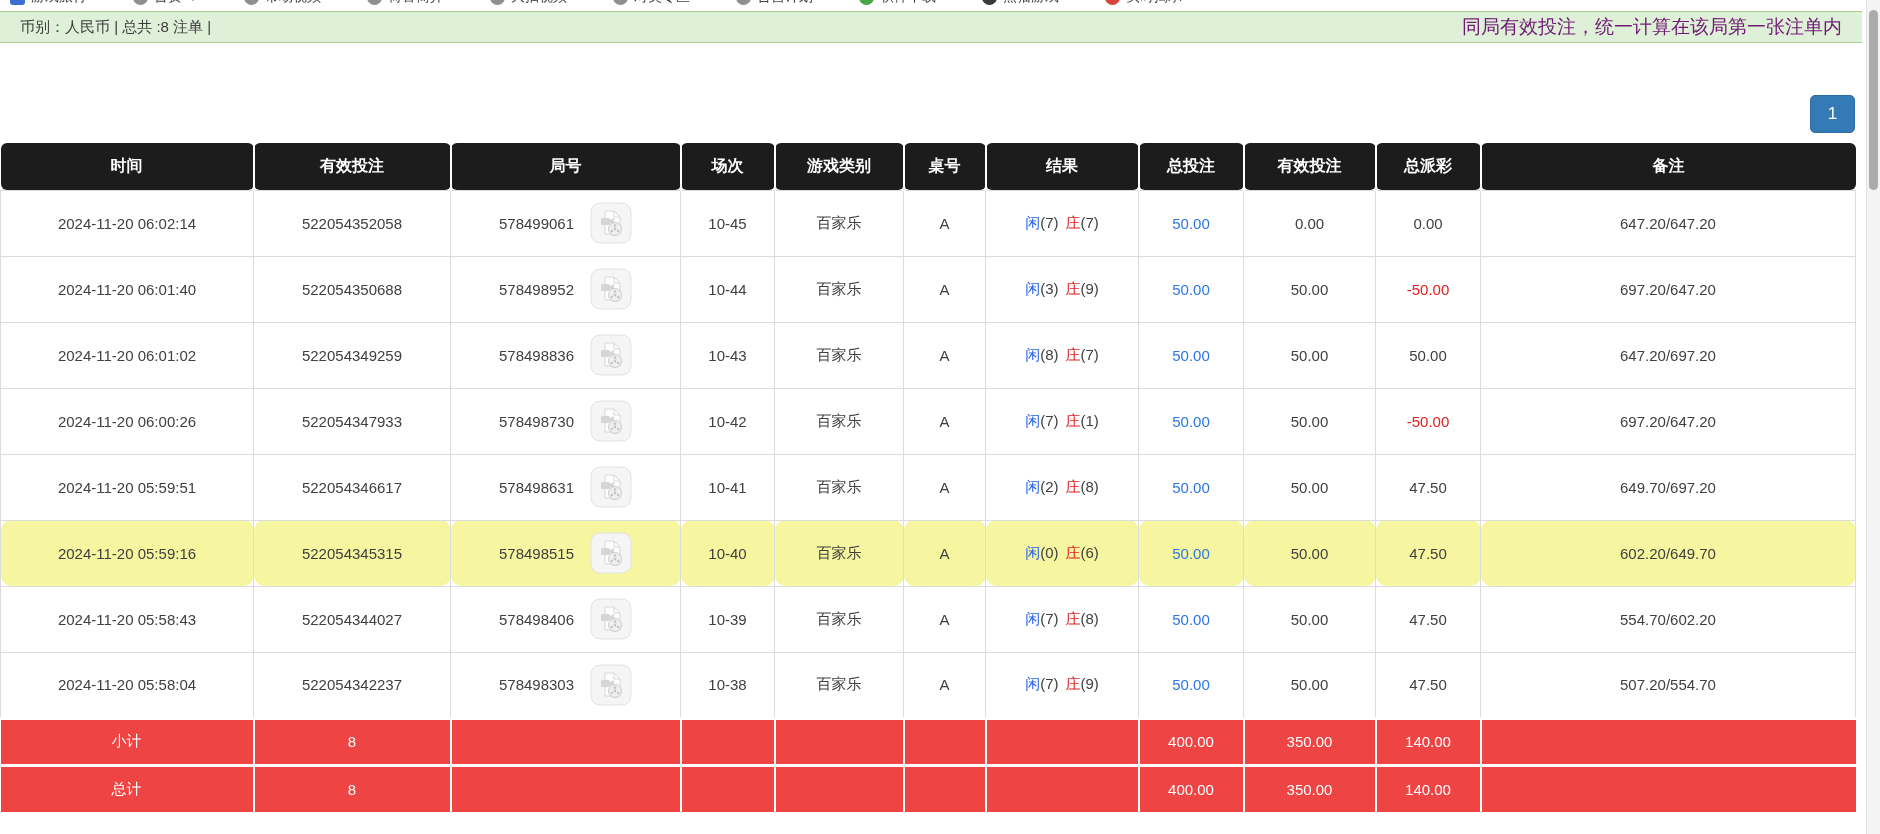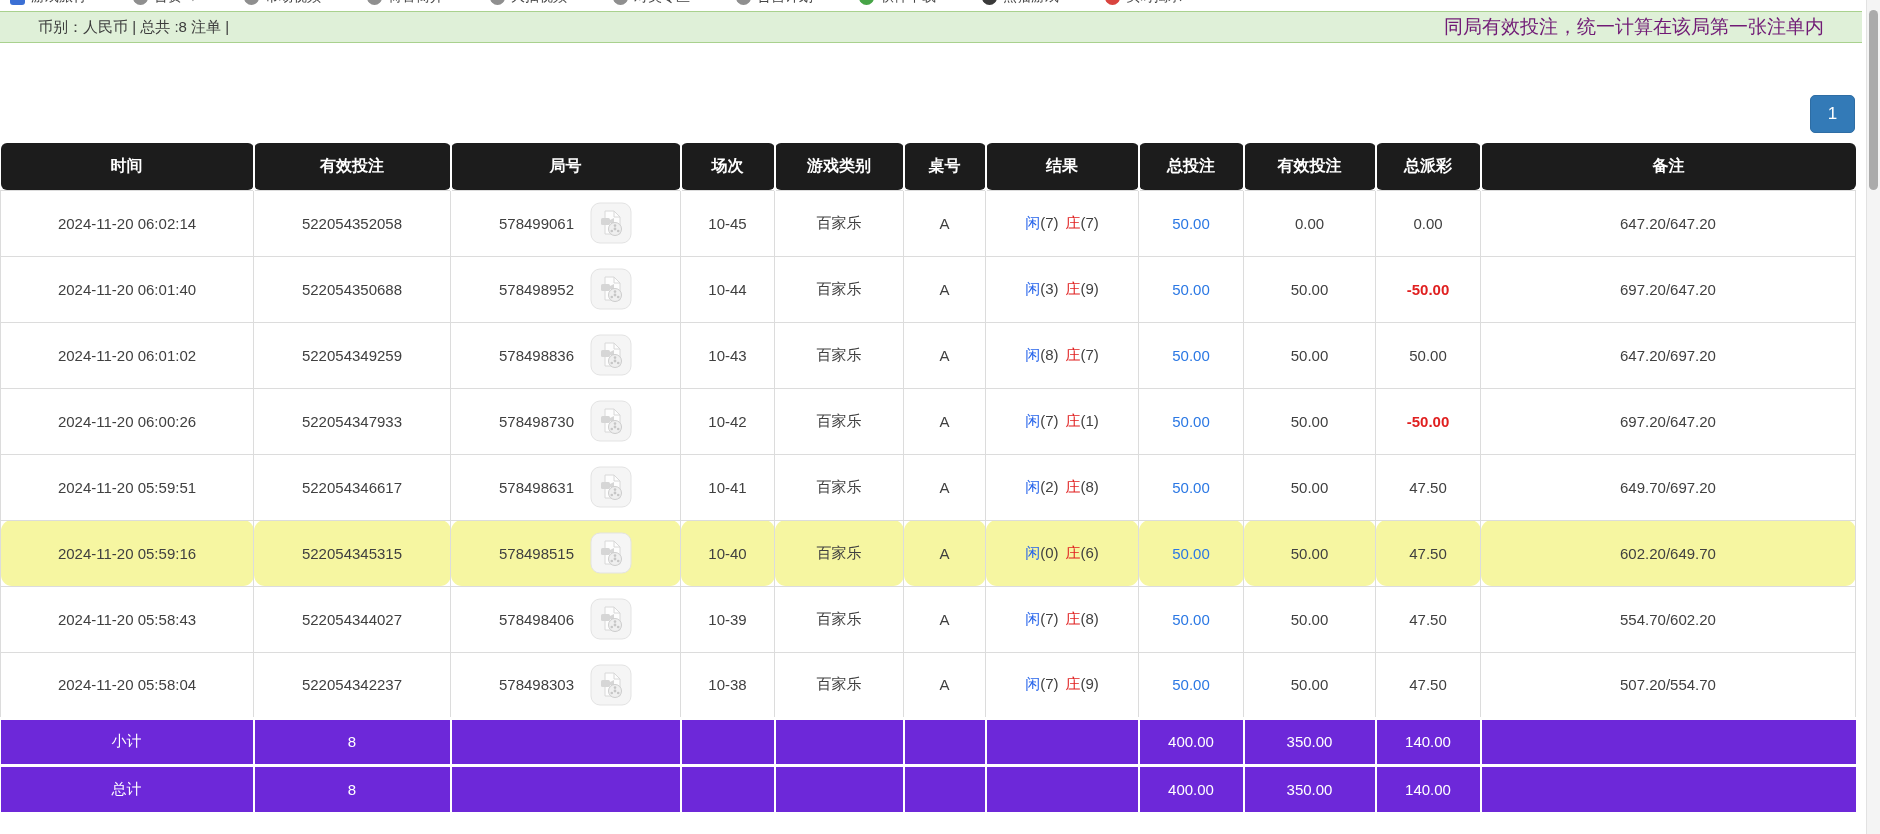--- a/index.html
+++ b/index.html
@@ -14,21 +14,21 @@
   .menu-ico { width:15px; height:15px; border-radius:50%; background:#8f8f8f; display:inline-block; flex:0 0 auto; }
   .menu-ico.blue { background:#3b6fd4; border-radius:3px; }
   .menu-ico.green { background:#47a447; }
   .menu-ico.dark { background:#3a3a3a; }
   .menu-ico.red { background:#d9443f; }
   .caret { font-size:10px; color:#555; }
 
   
   .info-bar { position:absolute; top:11px; left:0; width:1862px; height:32px;
     background:#dff0d8; border-top:1px solid #a9d18e; border-bottom:1px solid #a9d18e;
-    display:flex; align-items:center; justify-content:space-between; padding:0 38px; }
+    display:flex; align-items:center; justify-content:space-between; padding:0 20px; }
   .info-left { font-size:15px; color:#3c3c3c; }
   .info-right { font-size:19px; color:#701a75; }
 
   
   .page-btn { position:absolute; left:1810px; top:95px; width:45px; height:38px;
     background:#337ab7; border:1px solid #2e6da4; border-radius:5px; color:#fff;
     font-size:17px; display:flex; align-items:center; justify-content:center; cursor:pointer; }
 
   
   table.bet { position:absolute; left:0; top:143px; width:1855px; border-collapse:collapse; table-layout:fixed; }
@@ -37,22 +37,22 @@
   table.bet th:last-child { border-right:none; }
   table.bet td { background:#fff; border:1px solid #dcdcdc; height:66px; text-align:center;
     font-size:15px; color:#404040; vertical-align:middle; }
   tr.highlight td { background:#f6f6a1;border-radius:11px; }
   td .round-wrap { display:inline-flex; align-items:center; gap:16px; }
   .video-btn { display:inline-block; width:42px; height:42px; cursor:pointer; vertical-align:middle; }
   .res-player { color:#2563eb; }
   .res-banker { color:#e02020; margin-left:7px; }
   .res-num { color:#404040; }
   .bet-link { color:#2b78e4; cursor:pointer; text-decoration:none; }
-  td.neg, .neg { color:#e02020 !important;font-weight:bold; }
-  tr.sumrow td { background:#6d28d9; color:#fff; height:47px; border:none;
+  td.neg, .neg { color:#e02020 !important; }
+  tr.sumrow td { background:#ef4444; color:#fff; height:47px; border:none;
     border-right:2px solid #fff; border-top:3px solid #fff; font-size:15px; }
   tr.sumrow td:last-child { border-right:none; }
 
   
   .scrollbar { position:absolute; top:0; right:0; width:14px; height:834px; background:#f4f4f4; border-left:1px solid #e2e2e2; }
   .scroll-thumb { position:absolute; top:10px; left:2px; width:9px; height:180px; background:#ababab; border-radius:5px; }
 </style>
 </head>
 <body>
 

